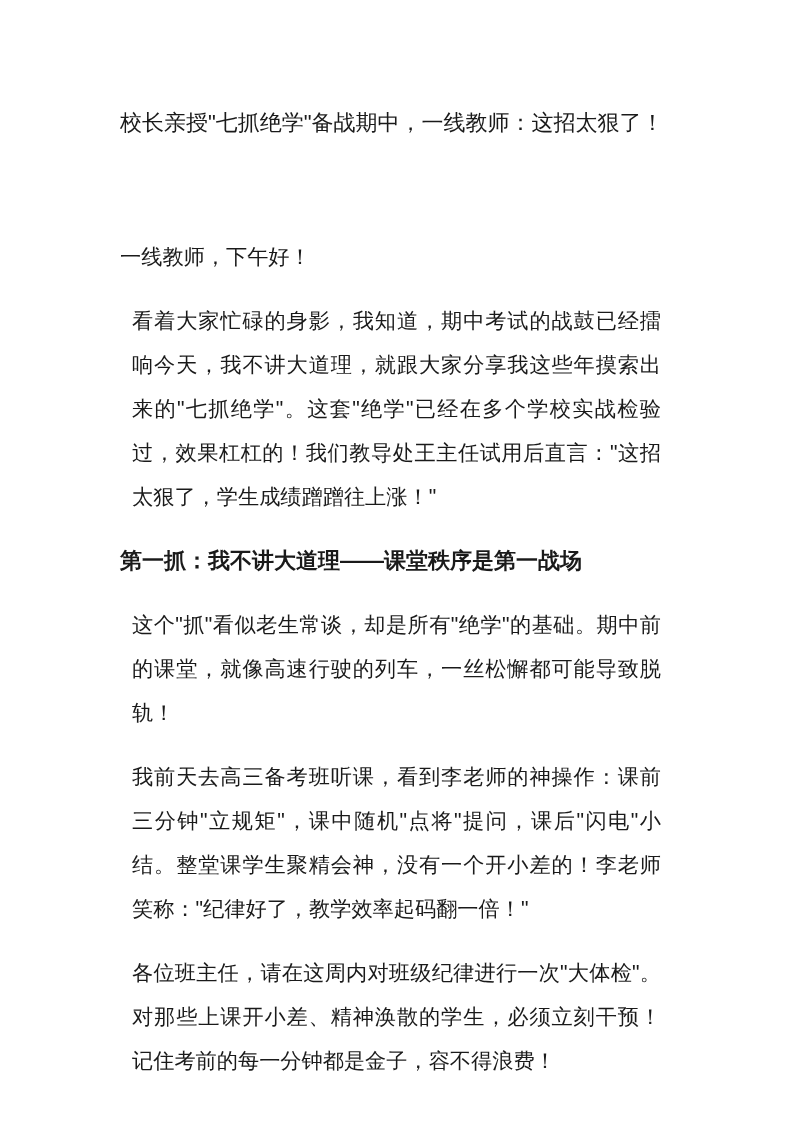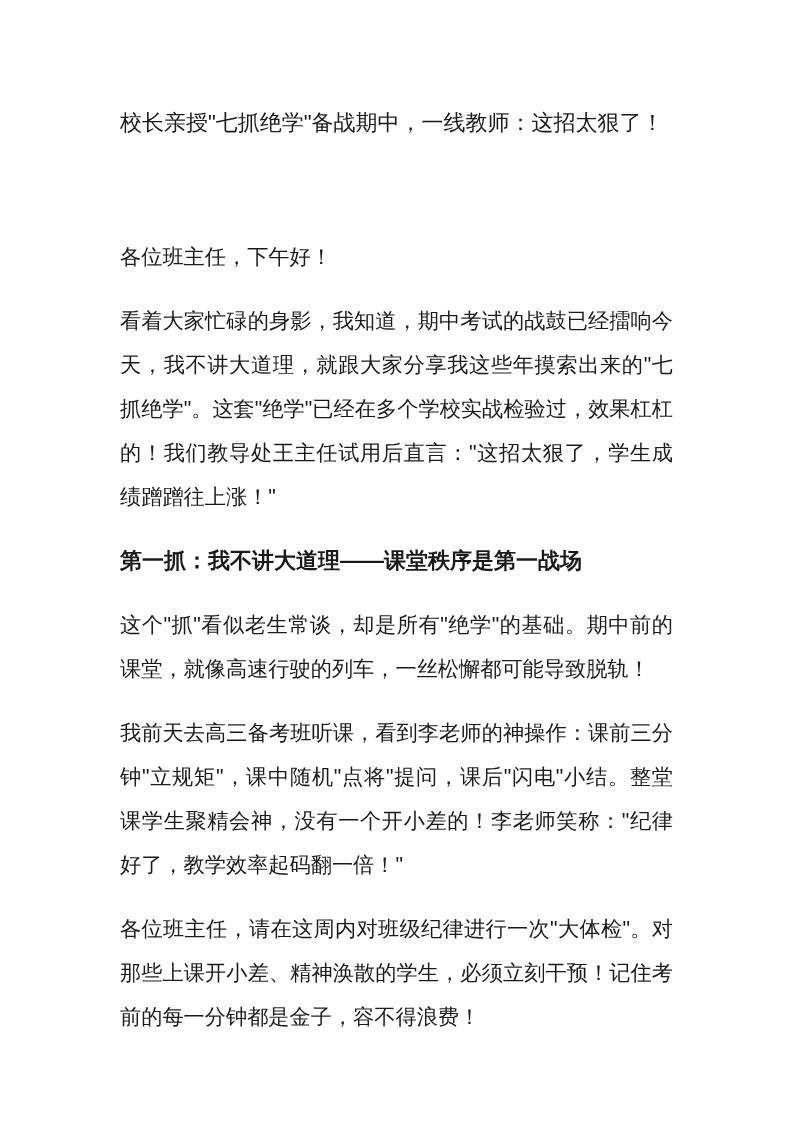--- a/index.html
+++ b/index.html
@@ -27,21 +27,21 @@
   .doc-title {
     font-size: 22px;
     font-weight: 400;
     line-height: 44px;
     margin: 0 0 90px 0;
   }
   .para {
     font-size: 21.2px;
     font-weight: 400;
     line-height: 44px;
-    margin: 20px 0;
+    margin: 20px 12px;
     text-align: justify;
   }
   .greeting {
     font-size: 21.2px;
     font-weight: 400;
     line-height: 44px;
     margin: 0 0 20px 0;
   }
   .section-heading {
     font-size: 22px;
@@ -49,21 +49,21 @@
     line-height: 44px;
     margin: 16px 0 18px 0;
   }
 </style>
 </head>
 <body>
 
 <div class="page">
   <h1 class="doc-title">校长亲授"七抓绝学"备战期中，一线教师：这招太狠了！</h1>
 
-  <p class="greeting">各位班主任，下午好！</p>
+  <p class="greeting">一线教师，下午好！</p>
 
   <p class="para">看着大家忙碌的身影，我知道，期中考试的战鼓已经擂响今天，我不讲大道理，就跟大家分享我这些年摸索出来的"七抓绝学"。这套"绝学"已经在多个学校实战检验过，效果杠杠的！我们教导处王主任试用后直言："这招太狠了，学生成绩蹭蹭往上涨！"</p>
 
   <h2 class="section-heading">第一抓：我不讲大道理——课堂秩序是第一战场</h2>
 
   <p class="para">这个"抓"看似老生常谈，却是所有"绝学"的基础。期中前的课堂，就像高速行驶的列车，一丝松懈都可能导致脱轨！</p>
 
   <p class="para">我前天去高三备考班听课，看到李老师的神操作：课前三分钟"立规矩"，课中随机"点将"提问，课后"闪电"小结。整堂课学生聚精会神，没有一个开小差的！李老师笑称："纪律好了，教学效率起码翻一倍！"</p>
 
   <p class="para">各位班主任，请在这周内对班级纪律进行一次"大体检"。对那些上课开小差、精神涣散的学生，必须立刻干预！记住考前的每一分钟都是金子，容不得浪费！</p>

